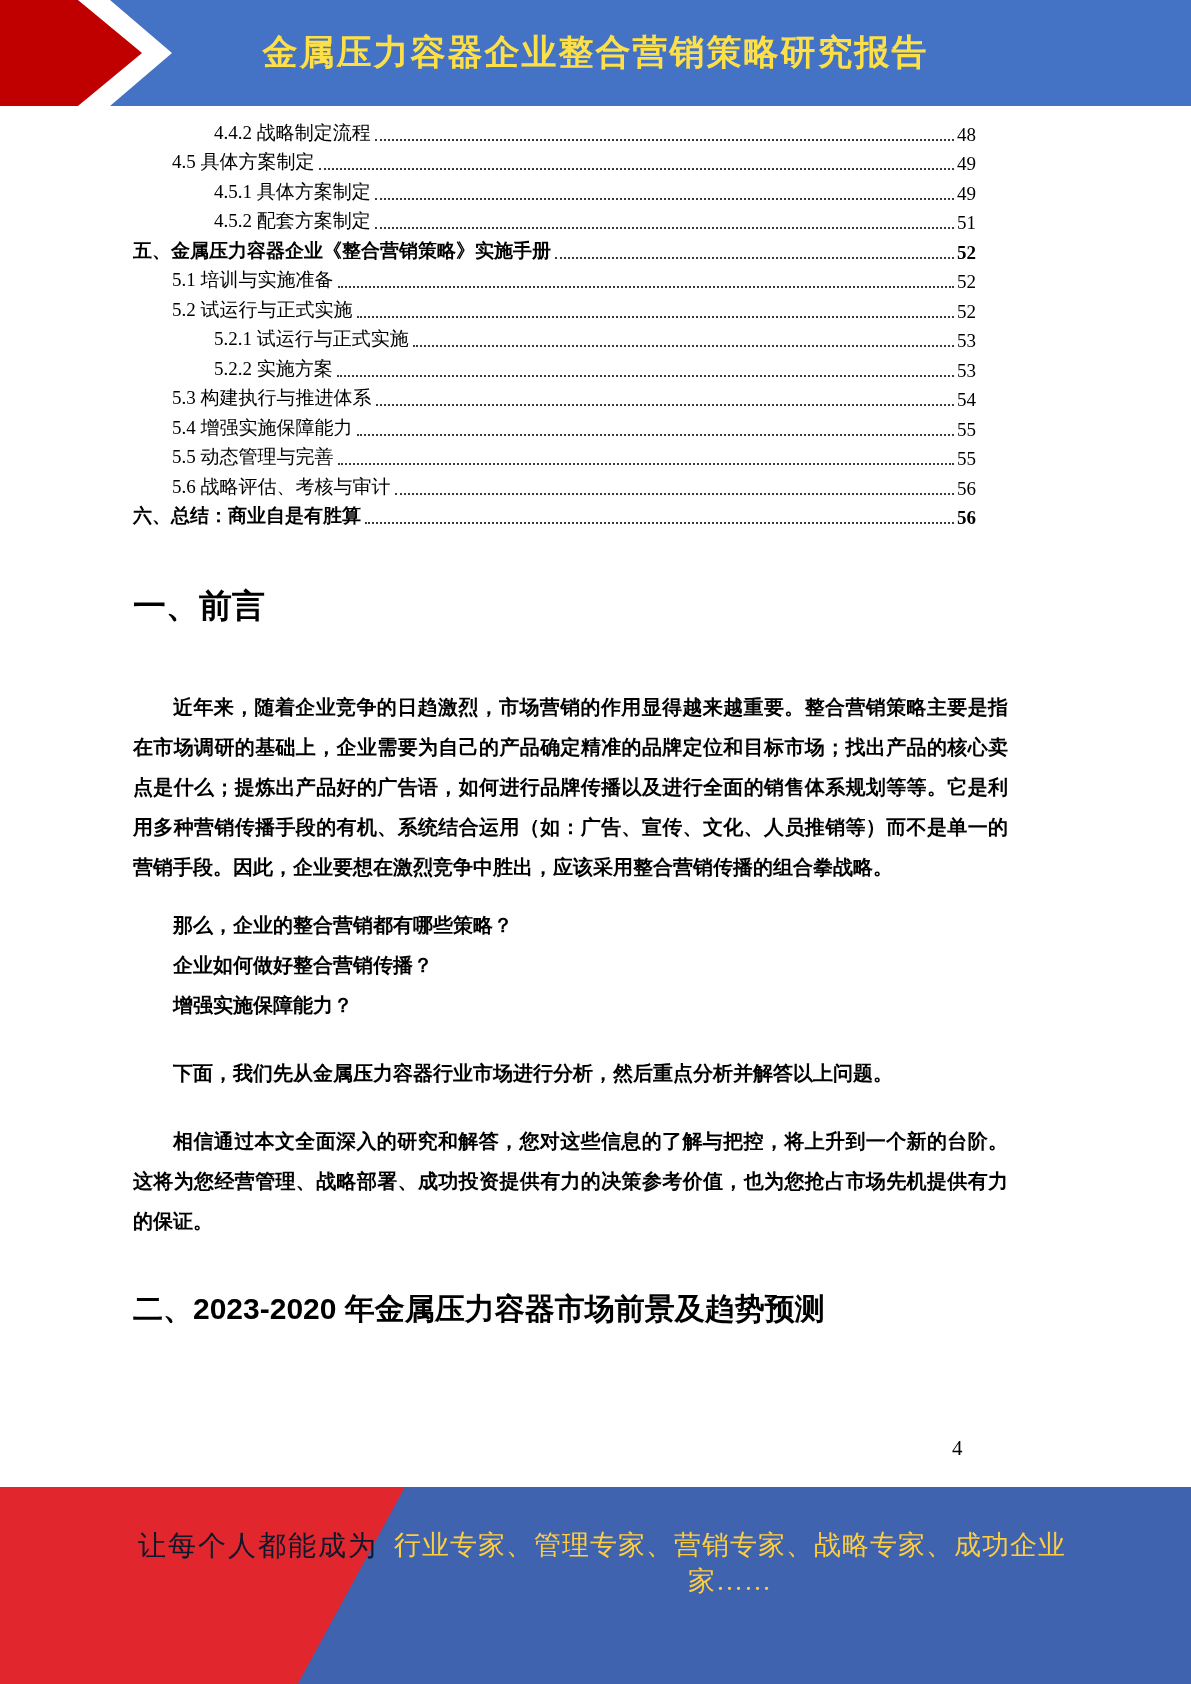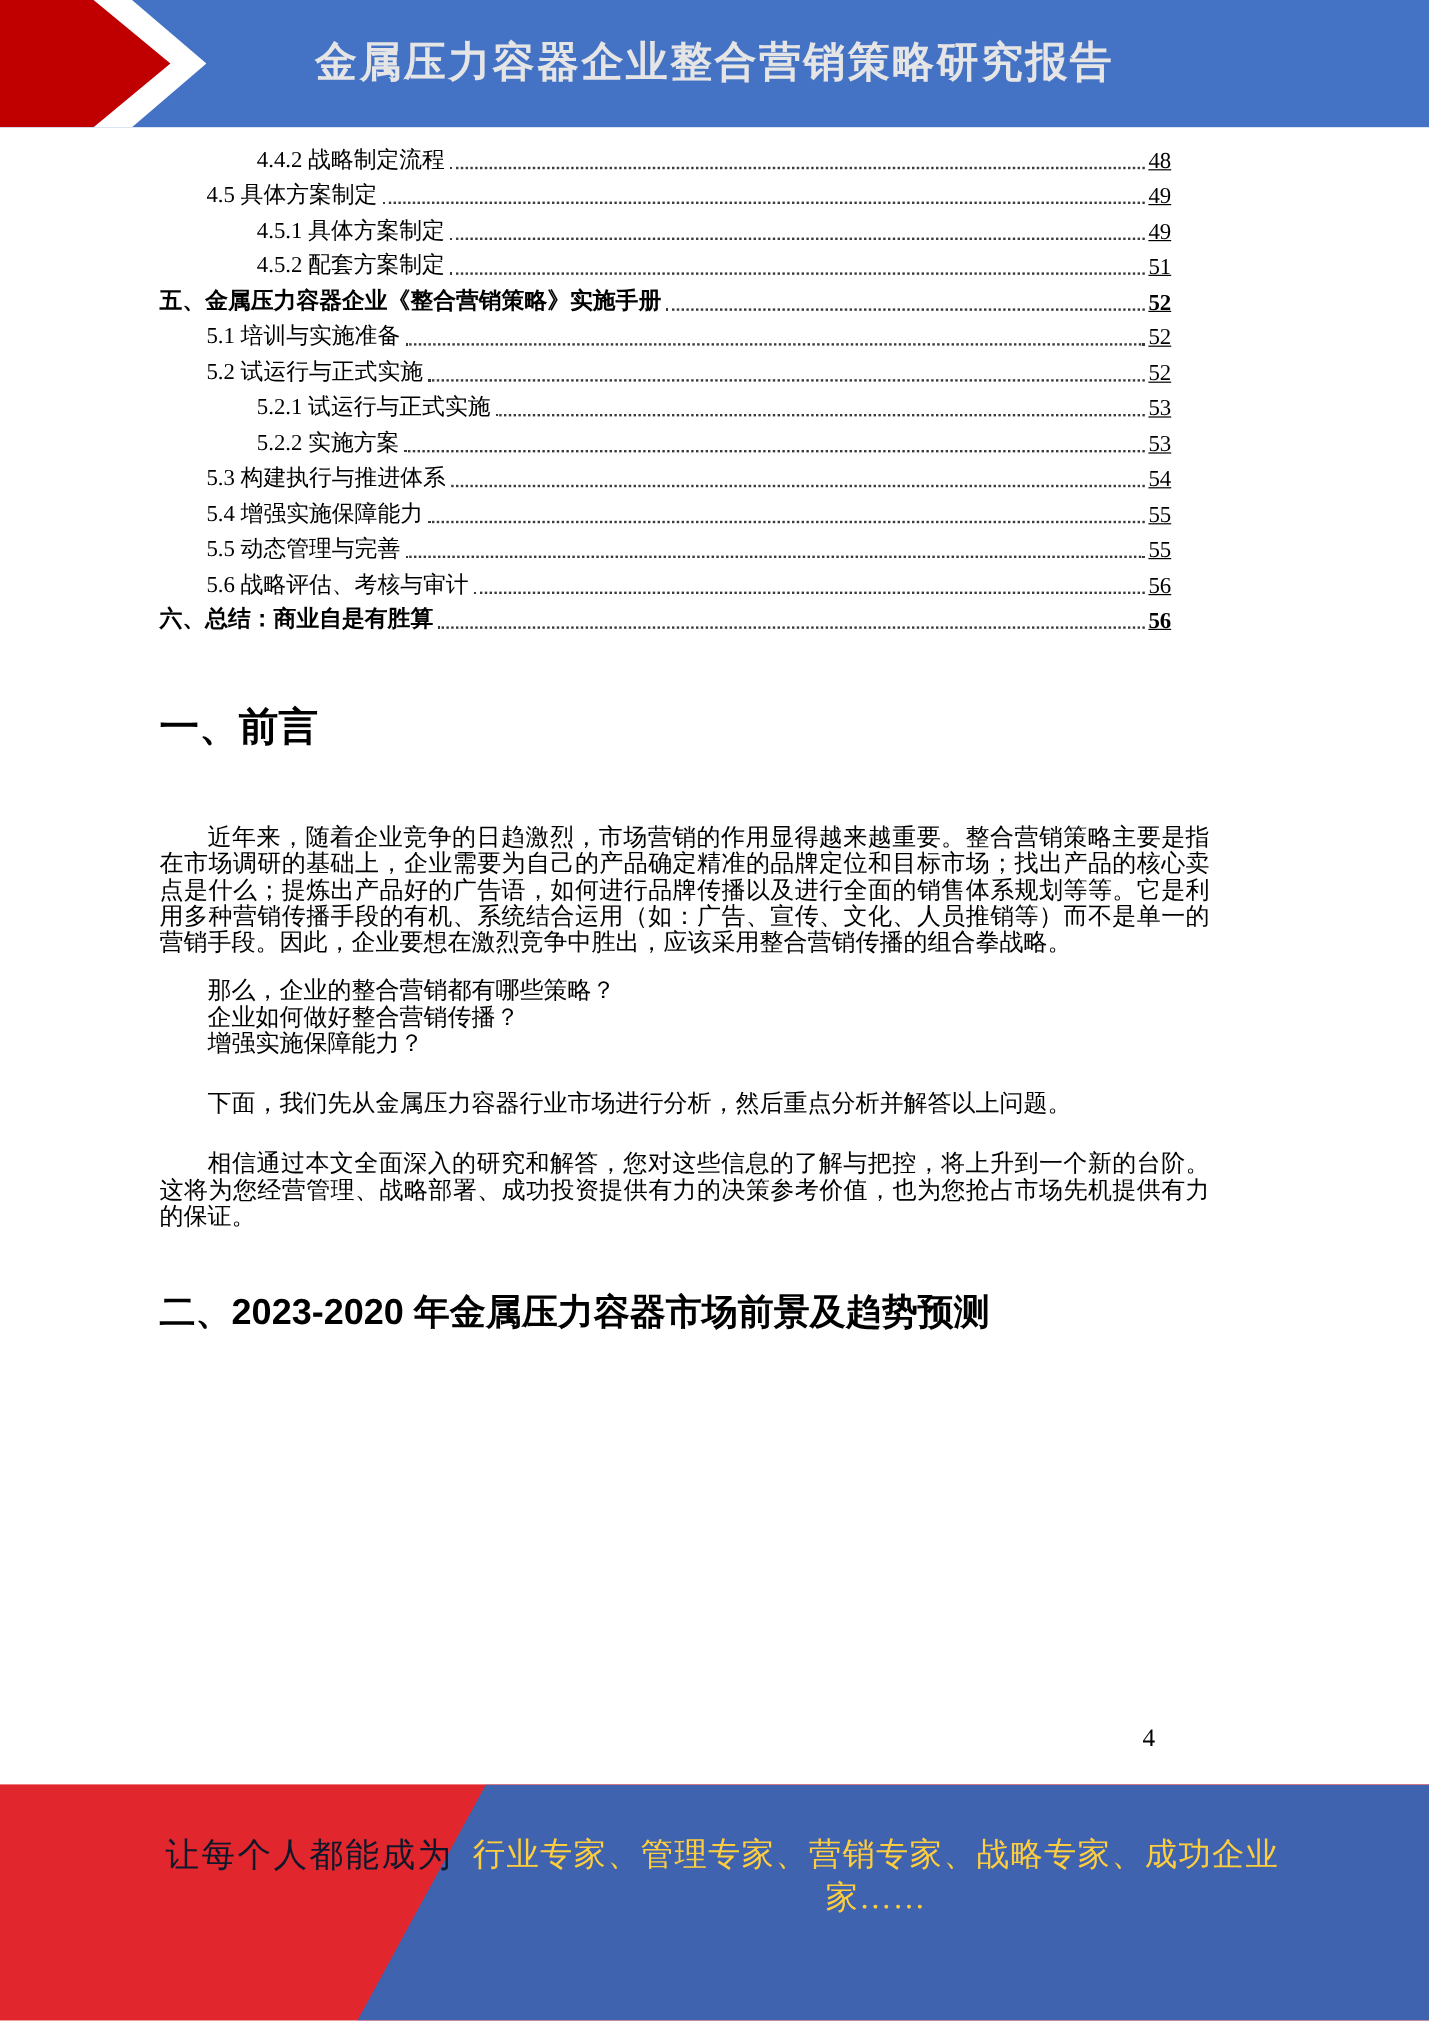--- a/index.html
+++ b/index.html
@@ -11,51 +11,51 @@
   }
 
   
   .header {
     position:absolute; top:0; left:0; width:100%; height:106px;
     background:#4472C4;
   }
   .header-arrow { position:absolute; left:0; top:0; }
   .header-title {
     position:absolute; left:0; right:0; top:50%; transform:translateY(-52%);
-    text-align:center; color:#e5e5e5; font-size:35px; font-weight:700;
+    text-align:center; color:#fde047; font-size:35px; font-weight:700;
     font-family:"Liberation Sans","DejaVu Sans",sans-serif; letter-spacing:2px;
   }
 
   
   .toc {
     position:absolute; top:116px; left:133px; width:843px;
     font-size:19px;
   }
   .toc-row {
     display:flex; align-items:flex-end; height:29.5px; cursor:pointer;
   }
   .toc-row .toc-label { white-space:nowrap; }
   .toc-row .toc-dots {
     flex:1; margin:0 3px 5px 4px; border-bottom:2px dotted #3a3a3a;
   }
-  .toc-row .toc-page { white-space:nowrap;text-decoration:underline; }
+  .toc-row .toc-page { white-space:nowrap; }
   .lvl1 { padding-left:0; font-weight:700; }
   .lvl2 { padding-left:39px; }
   .lvl3 { padding-left:81px; }
 
   
   .content {
     position:absolute; top:584px; left:133px; width:875px;
   }
   .h1 {
     font-family:"Liberation Sans","DejaVu Sans",sans-serif;
     font-size:33px; font-weight:700; margin-bottom:58px;
   }
   .body-p {
-    font-size:20px; line-height:22px; text-align:justify; text-indent:2em;
+    font-size:20px; line-height:40px; text-align:justify; text-indent:2em;font-weight:bold;
   }
   .gap-sm { margin-top:18px; }
   .gap-md { margin-top:28px; }
   .h2 {
     font-family:"Liberation Sans","DejaVu Sans",sans-serif;
     font-size:30px; font-weight:700; margin-top:48px;
   }
   .h3 {
     font-family:"Liberation Sans","DejaVu Sans",sans-serif;
     font-size:23px; font-weight:700; margin-top:56px;

